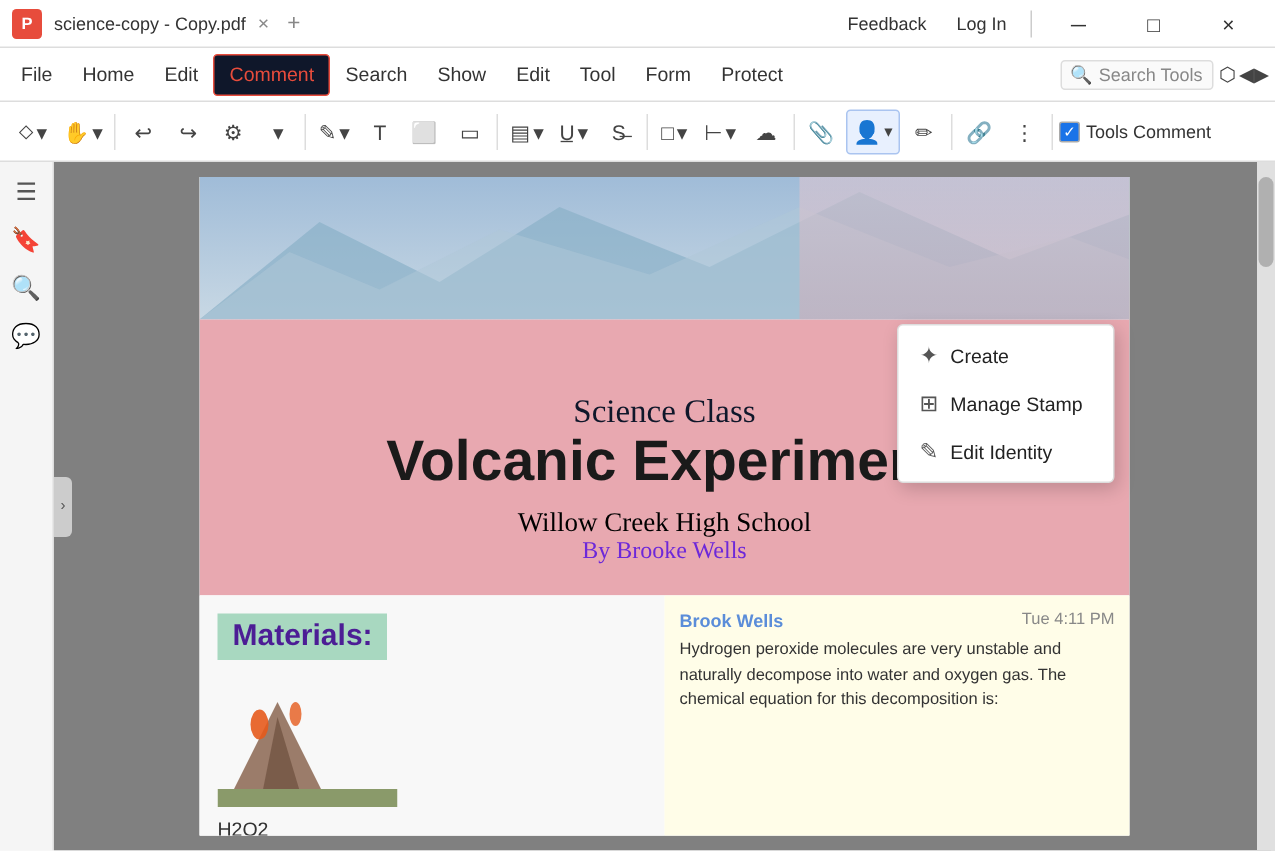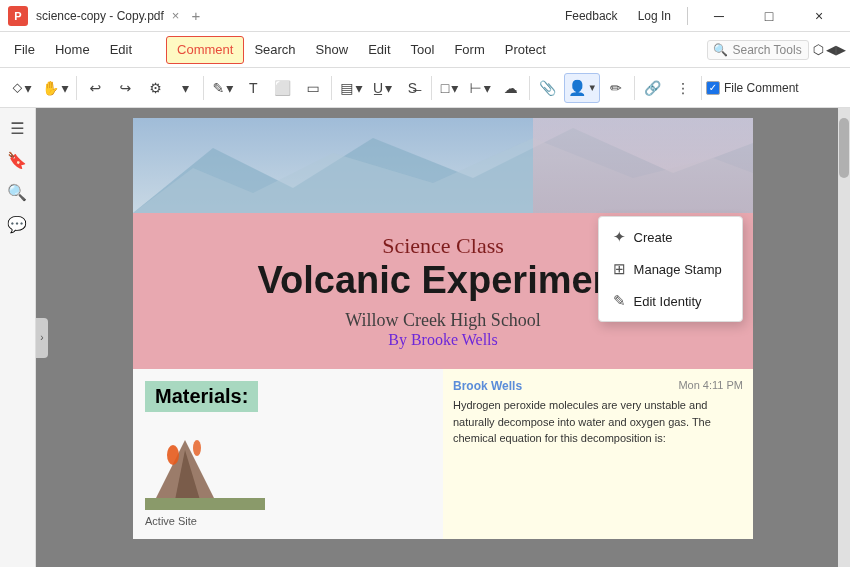--- a/index.html
+++ b/index.html
@@ -17,21 +17,21 @@
     .app-icon { width: 20px; height: 20px; background: #e74c3c; border-radius: 3px; display: flex; align-items: center; justify-content: center; color: #fff; font-weight: bold; font-size: 11px; }
 
     
     #menubar {
       display: flex; align-items: center; height: 36px; background: #fff;
       border-bottom: 1px solid #ddd; padding: 0 4px;
     }
     .menu-item {
       padding: 4px 10px; cursor: pointer; font-size: 13px; color: #333; border-radius: 3px; height: 28px; display: flex; align-items: center;
     }
-    .menu-item.active { border: 1.5px solid #e74c3c; color: #e74c3c; background: #fef9c3; margin-left: 24px; }
+    .menu-item.active { border: 1.5px solid #e74c3c; color: #e74c3c; background: #0f172a; }
     #search-tools {
       margin-left: auto; display: flex; align-items: center; gap: 4px;
       border: 1px solid #ddd; border-radius: 3px; padding: 2px 6px; font-size: 12px; color: #888; background: #fafafa;
     }
     .feedback-btn, .login-btn {
       font-size: 12px; color: #333; cursor: pointer; padding: 2px 8px;
     }
     .separator-vert { width: 1px; height: 18px; background: #ccc; margin: 0 4px; }
 
     
@@ -76,34 +76,34 @@
     
     #page-header {
       width: 100%; height: 95px; background: linear-gradient(to bottom, #b0c8e0 0%, #c8d8e8 60%, #e0b8c0 100%);
       position: relative; overflow: hidden;
     }
 
     
     #title-section {
       background: #e8a8b0; padding: 20px 10px; text-align: center;
     }
-    .title-sub { font-size: 22px; color: #7f1d1d; font-family: Georgia, serif; font-weight: normal; }
+    .title-sub { font-size: 22px; color: #0f172a; font-family: Georgia, serif; font-weight: normal; margin-top: 28px; }
     .title-main { font-size: 38px; font-weight: bold; color: #1a1a1a; font-family: Arial, sans-serif; }
-    .title-school { font-size: 18px; color: #404040; font-family: Georgia, serif; margin-top: 8px; }
+    .title-school { font-size: 18px; color: #000000; font-family: Georgia, serif; margin-top: 8px; }
     .title-author { font-size: 16px; color: #6d28d9; font-family: Georgia, serif; }
 
     
     #materials-section {
       display: flex; width: 100%; background: #fff; min-height: 140px;
     }
     #materials-left {
       width: 50%; padding: 12px; background: #f8f8f8;
     }
     .materials-box {
-      display: inline-block; background: #a8d8c0; padding: 4px 10px; font-size: 20px; font-weight: bold; color: #000000; margin-bottom: 8px; text-align: right;
+      display: inline-block; background: #a8d8c0; padding: 4px 10px; font-size: 20px; font-weight: bold; color: #4c1d95; margin-bottom: 8px; text-align: right;
     }
 
     #materials-right {
       width: 50%; padding: 10px; background: #fff8e8; position: relative;
     }
     .note-author { color: #5b8dd9; font-size: 12px; font-weight: bold; }
     .note-time { color: #888; font-size: 11px; float: right; }
     .note-text { font-size: 11px; color: #333; margin-top: 4px; line-height: 1.5; }
 
     
@@ -229,21 +229,21 @@
   <div class="tb-sep"></div>
   <button class="tb-btn">
       <span>🔗</span>
     </button>
   <button class="tb-btn">
       <span>⋮</span>
     </button>
   <div class="tb-sep"></div>
   <span class="show-comment-label">
     <span class="checkbox">✓</span>
-    <span>File Comment</span>
+    <span>Tools Comment</span>
   </span>
 </div>
 
 <div id="main">
 
   <div id="sidebar-left">
     <div class="sidebar-icon">
         <span>☰</span>
       </div>
     <div class="sidebar-icon">
@@ -300,26 +300,27 @@
 
             <polygon points="10,80 40,20 70,80" fill="#9b7c6a"></polygon>
             <polygon points="30,80 40,30 55,80" fill="#7a5c4a"></polygon>
 
             <ellipse cx="28" cy="35" rx="6" ry="10" fill="#e55a1c" opacity="0.9"></ellipse>
             <ellipse cx="52" cy="28" rx="4" ry="8" fill="#e55a1c" opacity="0.8"></ellipse>
 
             <rect x="0" y="78" width="120" height="12" fill="#8a9a6a"></rect>
 
           </svg>
+          <div style="margin-top:4px; font-size:13px; color:#333;">H2O2</div>
           <div style="font-size:11px; color:#555; margin-top:2px;">Active Site</div>
         </div>
         <div id="materials-right" style="background:#fffde8;padding:10px;width:50%;">
           <div style="display:flex;justify-content:space-between;">
             <span class="note-author">Brook Wells</span>
-            <span class="note-time">Mon 4:11 PM</span>
+            <span class="note-time">Tue 4:11 PM</span>
           </div>
           <div class="note-text">Hydrogen peroxide molecules are very unstable and naturally decompose into water and oxygen gas. The chemical equation for this decomposition is:</div>
         </div>
       </div>
     </div>
 
     <div id="scrollbar-right" style="position:absolute;right:0;top:0;bottom:0;width:12px;background:#e0e0e0;">
       <div class="scroll-thumb"></div>
     </div>
 

